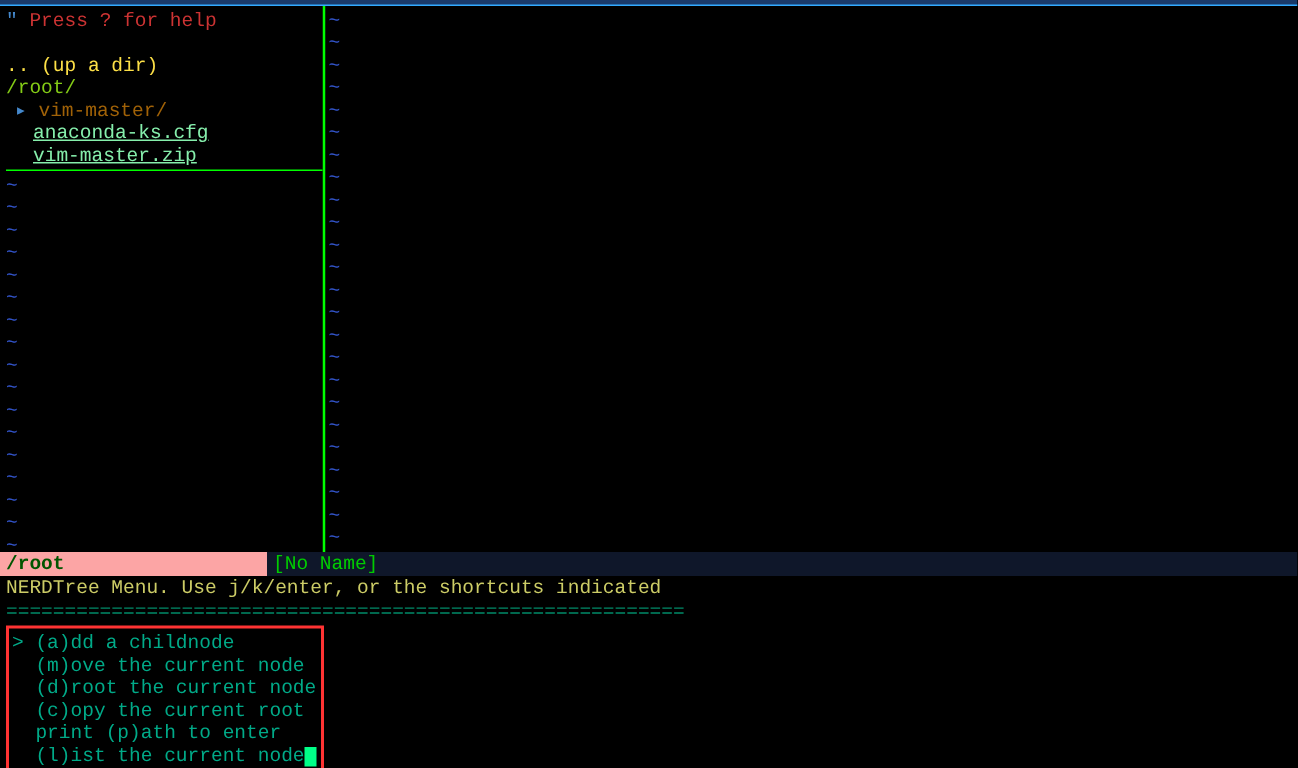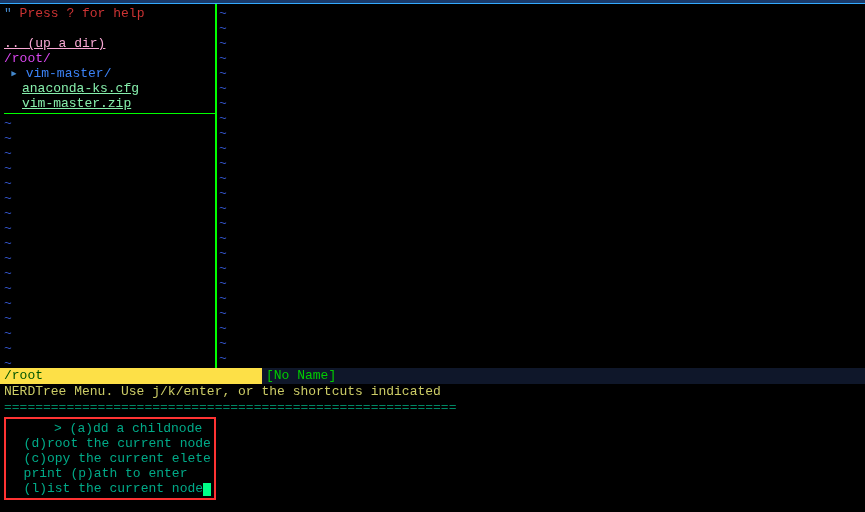--- a/index.html
+++ b/index.html
@@ -43,28 +43,27 @@
       padding-left: 2px;
       padding-top: 2px;
     }
     .help-text {
       color: #cc3333;
     }
     .quote-mark {
       color: #4488cc;
     }
     .updir {
-      color: #f9a8d4;
-      text-decoration: underline;
+      color: #fde047;
     }
     .root-path {
-      color: #d946ef;
+      color: #84cc16;
     }
     .dir-entry {
-      color: #3b82f6;
+      color: #a16207;
     }
     .arrow {
       color: #4488cc;
     }
     .file-entry {
       color: #86efac;
       text-decoration: underline;
     }
     .file-entry-indent {
       padding-left: 18px;
@@ -78,24 +77,24 @@
     .nerdtree-tildes {
       border-top: 1px solid #00ff00;
       margin-top: 2px;
       padding-top: 2px;
     }
     .statusbar {
       display: flex;
       height: 16px;
     }
     .status-left {
-      width: 262px;
-      background: #fde047;
+      width: 178px;
+      background: #fca5a5;
       color: #005500;
-      font-weight: normal;
+      font-weight: bold;
       padding-left: 4px;
       line-height: 16px;
     }
     .status-right {
       flex: 1;
       background: #0f172a;
       color: #00cc00;
       padding-left: 4px;
       line-height: 16px;
     }
@@ -119,21 +118,20 @@
       width: 212px;
       padding: 2px 2px 2px 2px;
       position: relative;
     }
     .menu-item {
       color: #00aa88;
       white-space: pre;
     }
     .menu-selected {
       color: #00aa88;
-      margin-left: 46px;
     }
     .menu-arrow {
       color: #00aa88;
     }
     .cursor {
       display: inline-block;
       width: 8px;
       height: 13px;
       background: #00ff88;
       vertical-align: text-bottom;
@@ -224,17 +222,18 @@
 <div class="statusbar">
   <div class="status-left">/root</div>
   <div class="status-right">[No Name]</div>
 </div>
 
 <div class="menu-hint">NERDTree Menu. Use j/k/enter, or the shortcuts indicated</div>
 <div class="divider-line">==========================================================</div>
 
 <div class="menu-box">
   <div class="menu-item menu-selected"><span class="menu-arrow">&gt; </span><span>(a)dd a childnode</span></div>
+  <div class="menu-item"><span>  </span><span>(m)ove the current node</span></div>
   <div class="menu-item"><span>  </span><span>(d)root the current node</span></div>
-  <div class="menu-item"><span>  </span><span>(c)opy the current elete</span></div>
+  <div class="menu-item"><span>  </span><span>(c)opy the current root</span></div>
   <div class="menu-item"><span>  </span><span>print (p)ath to enter</span></div>
   <div class="menu-item"><span>  </span><span>(l)ist the current node</span><span class="cursor"></span></div>
 </div>
 
 </body></html>

